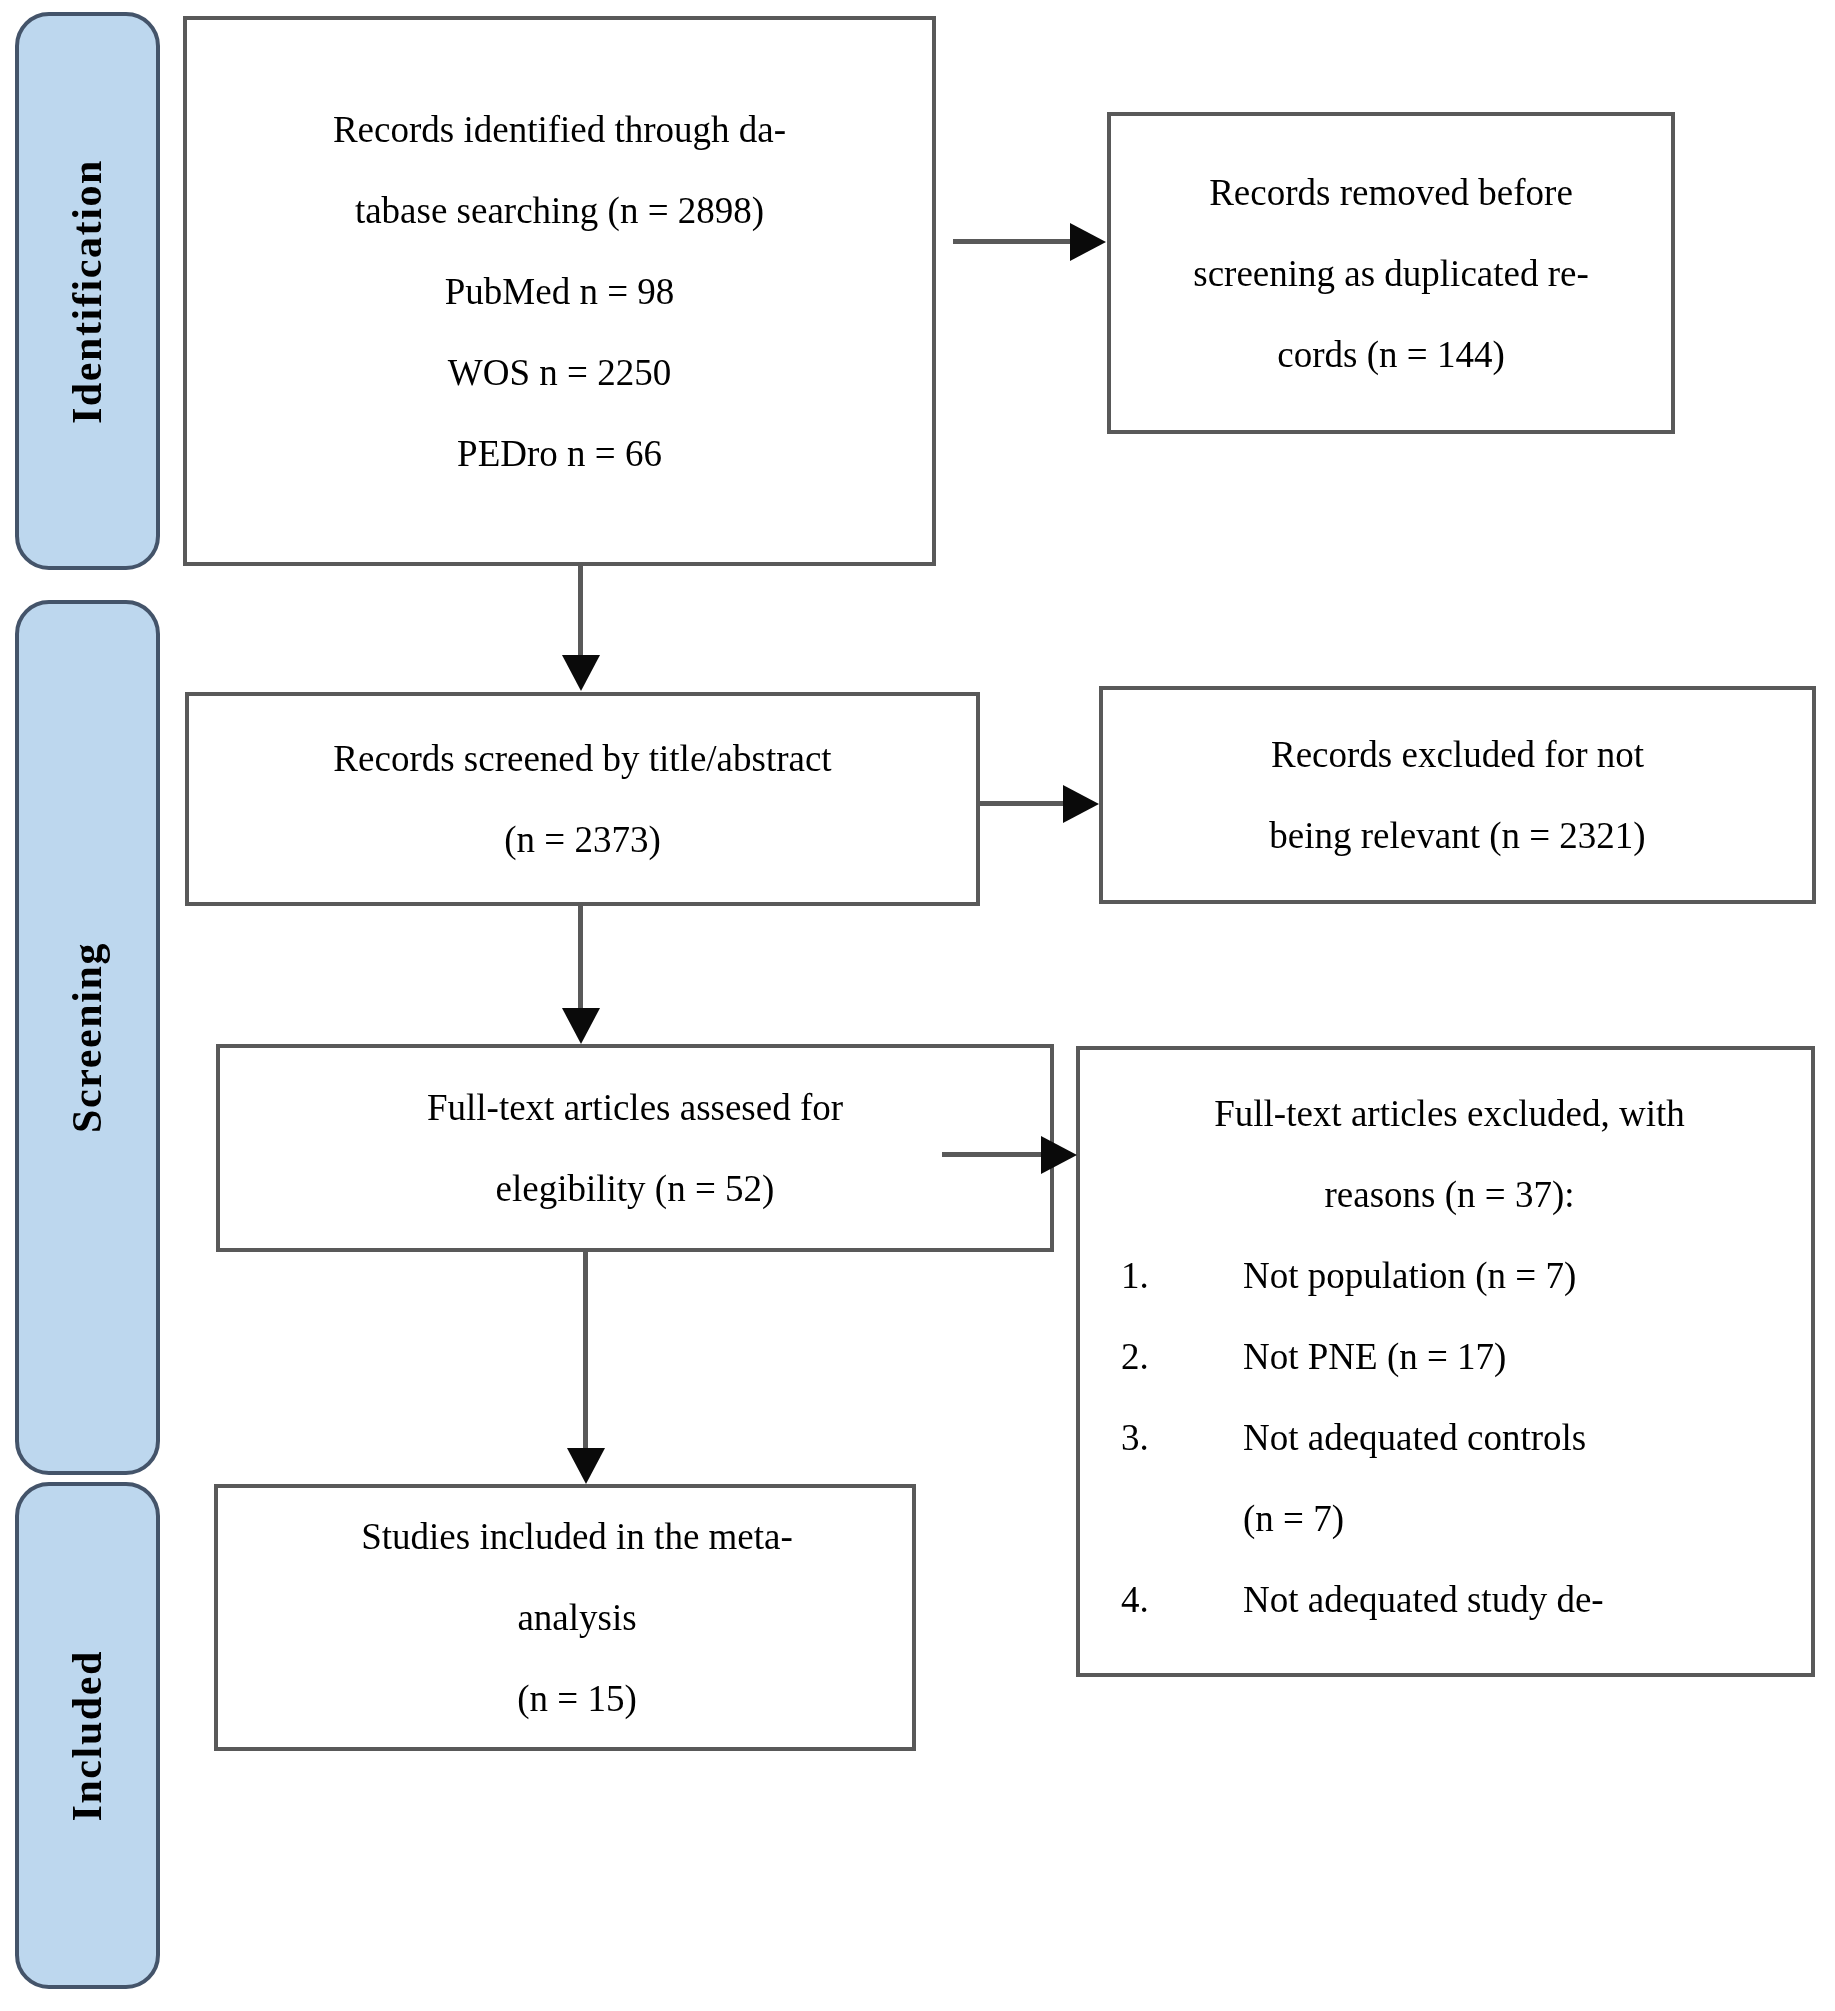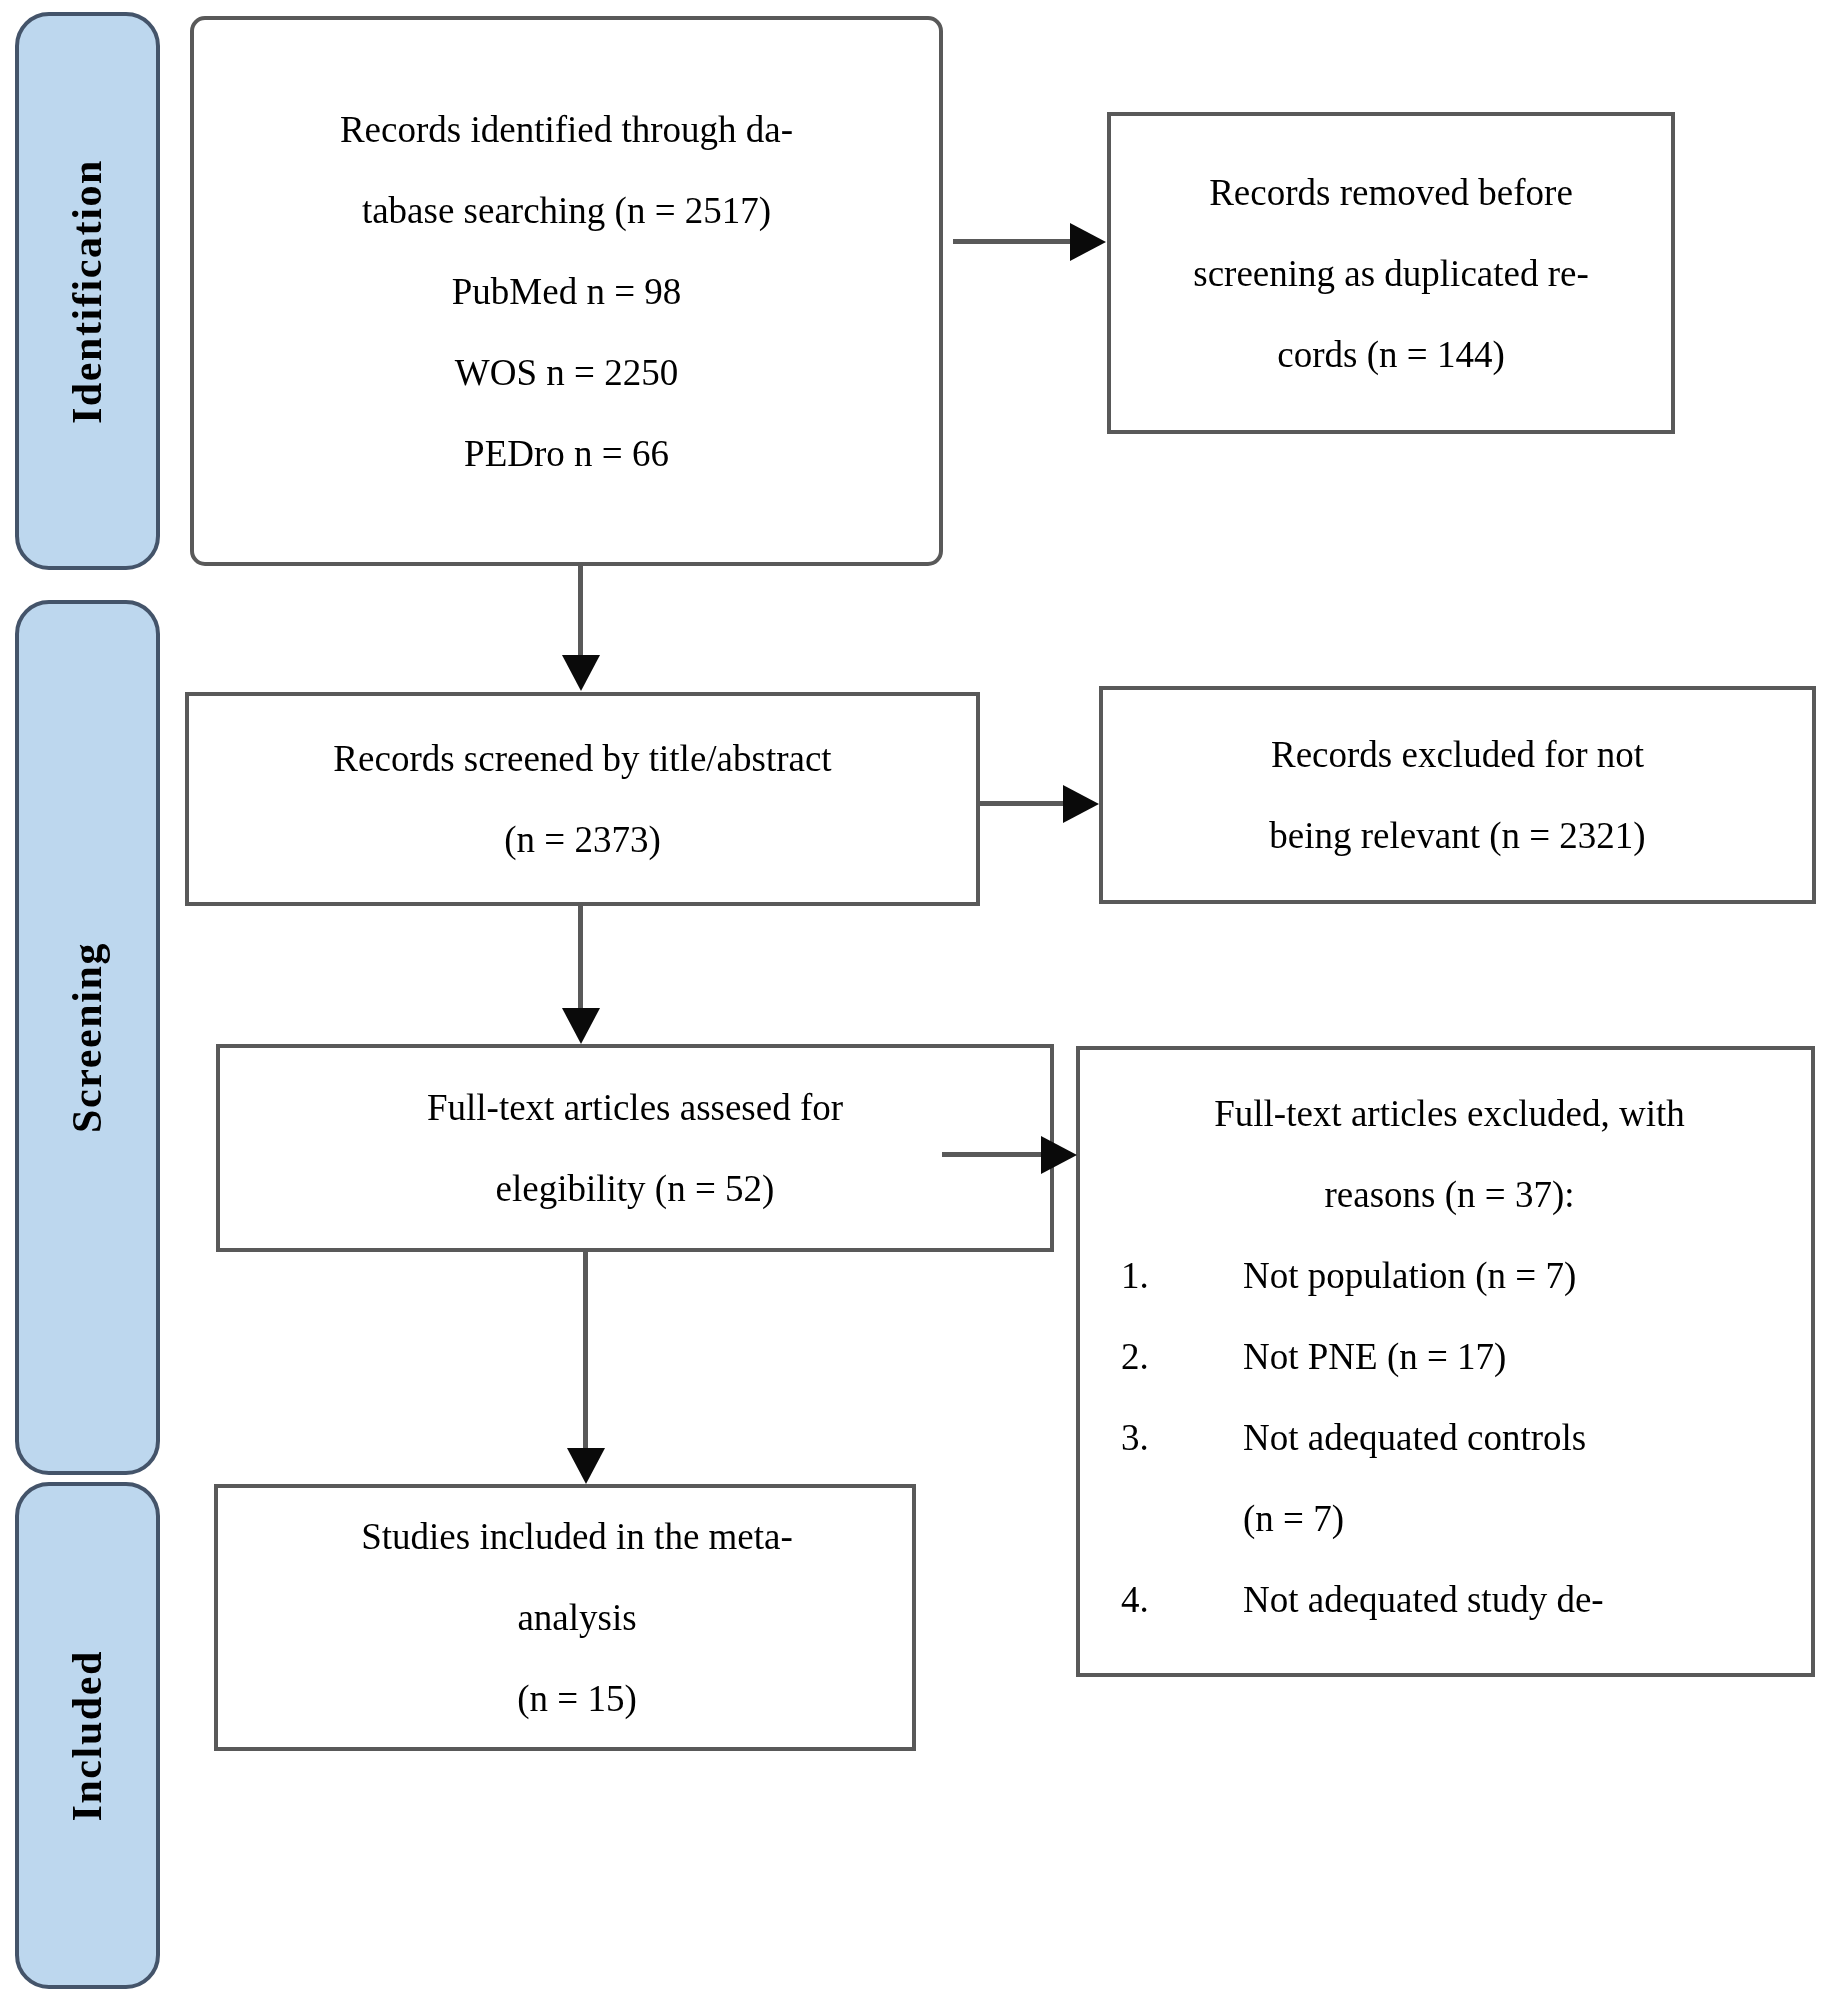--- a/index.html
+++ b/index.html
@@ -86,24 +86,24 @@
 </div>
 
 <div class="stage" id="stage-screening" style="top:600px; height:875px;">
   <div class="stage-label">Screening</div>
 </div>
 
 <div class="stage" id="stage-included" style="top:1482px; height:507px;">
   <div class="stage-label">Included</div>
 </div>
 
-<div class="wbox" id="box-identified" style="left:190px; top:16.3px; width:753px; height:550px;border-radius:15px;">
+<div class="wbox" id="box-identified" style="left:183px; top:16.3px; width:753px; height:550px;">
   <div class="btext">
     <div>Records identified through da-</div>
-    <div>tabase searching (n = 2517)</div>
+    <div>tabase searching (n = 2898)</div>
     <div>PubMed n = 98</div>
     <div>WOS n = 2250</div>
     <div>PEDro n = 66</div>
   </div>
 </div>
 
 <div class="wbox" id="box-removed" style="left:1107px; top:112px; width:568px; height:322px;">
   <div class="btext">
     <div>Records removed before</div>
     <div>screening as duplicated re-</div>

